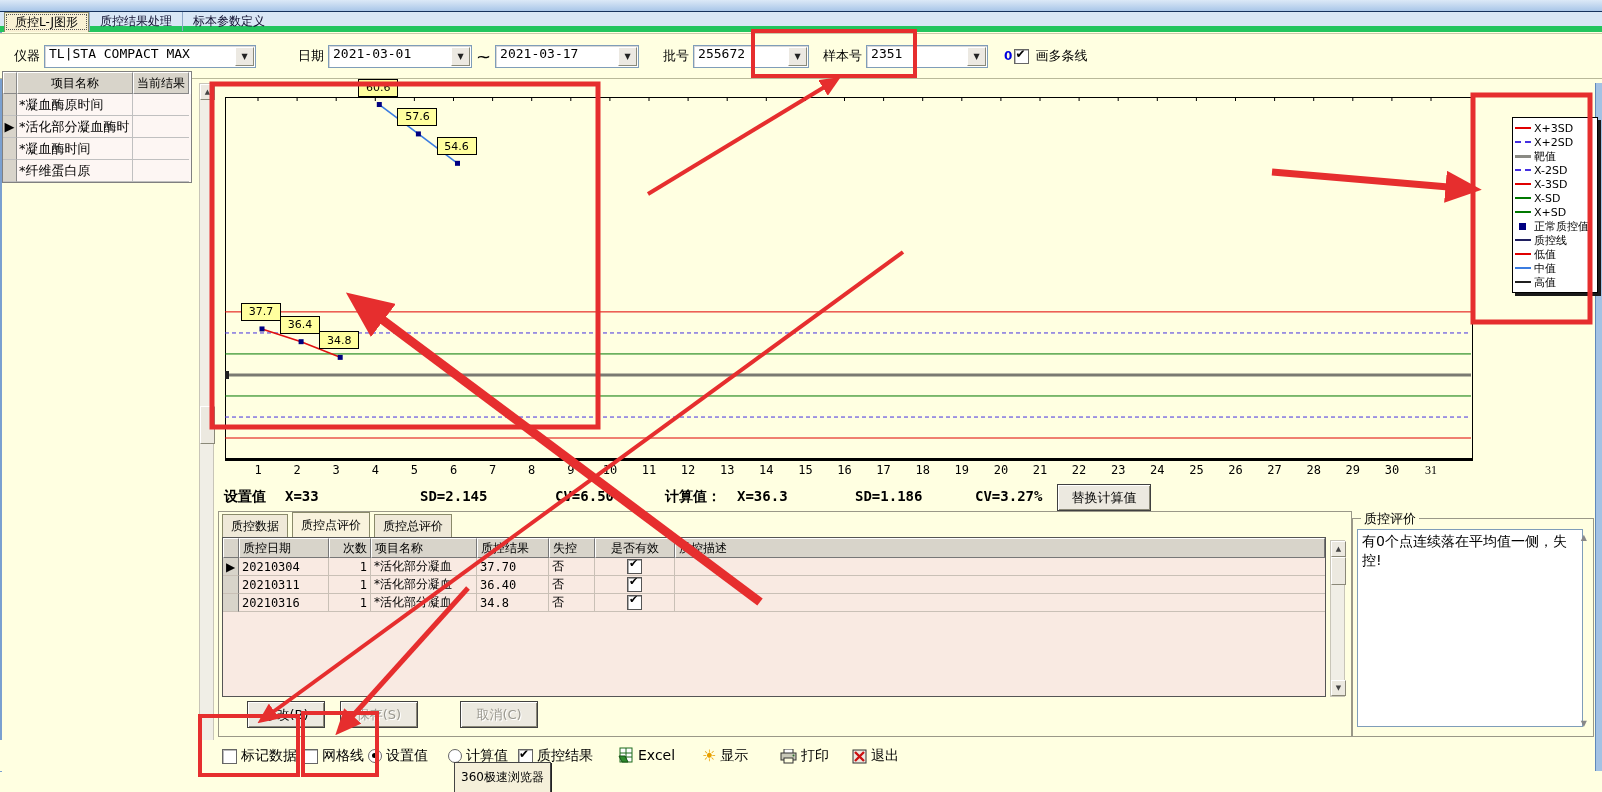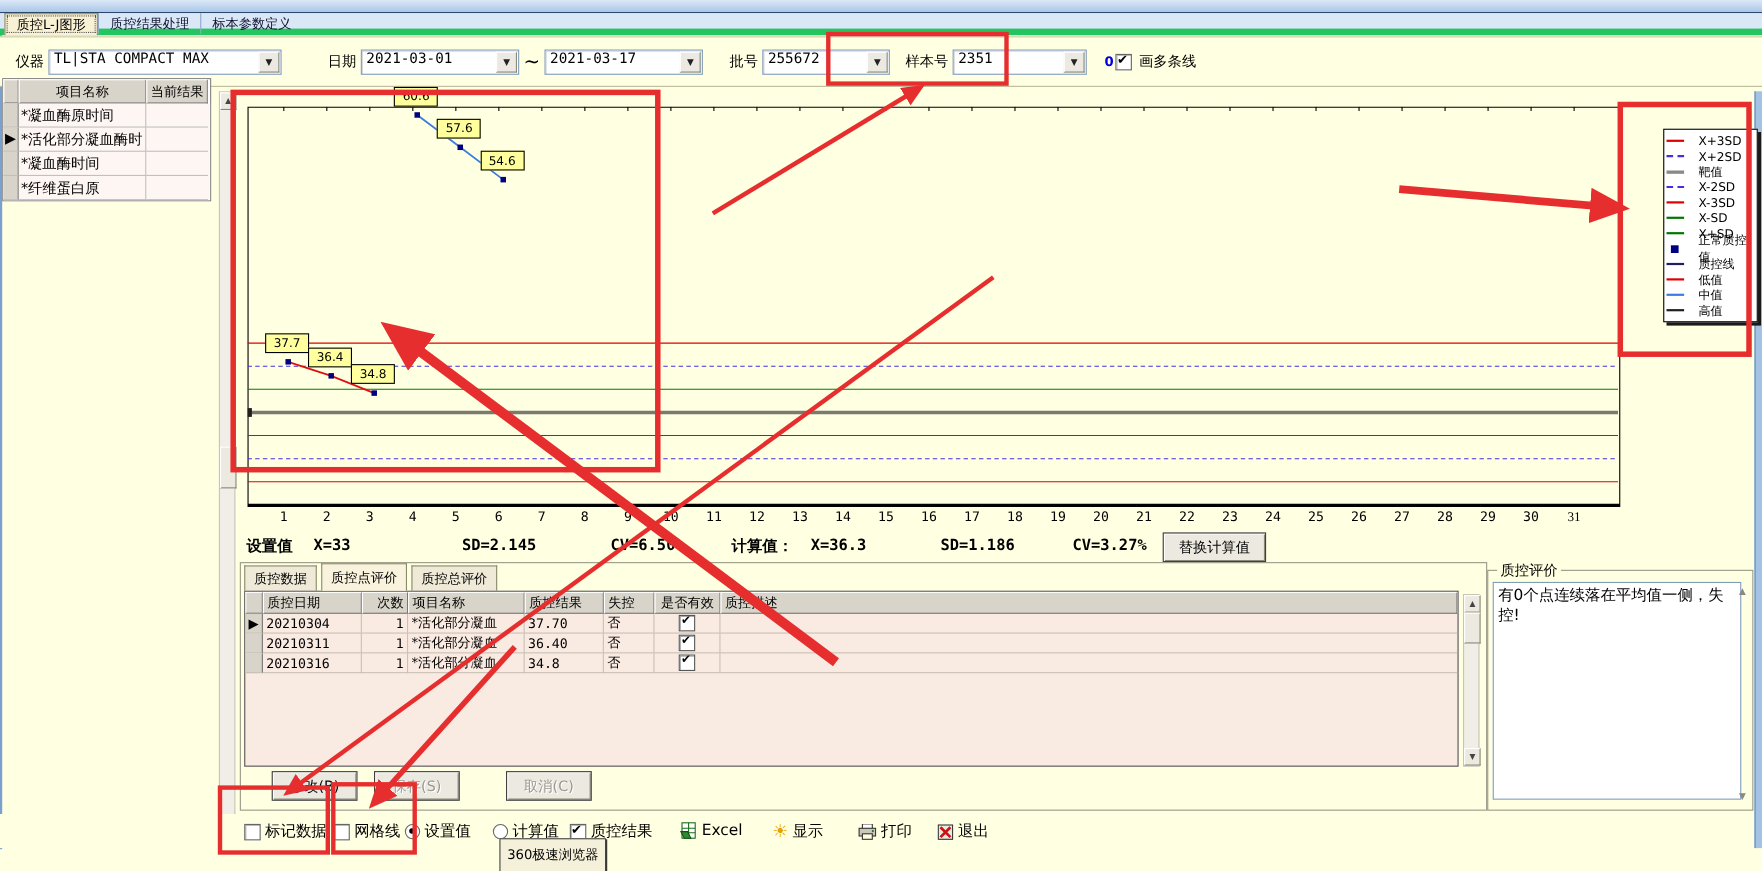--- a/index.html
+++ b/index.html
@@ -78,21 +78,21 @@
   .qc-cell{box-sizing:border-box;border-right:1px solid #c9c0b6;border-bottom:1px solid #c9c0b6;
            padding:0 3px;display:flex;align-items:center;overflow:hidden;white-space:nowrap;font-size:12px;}
   .qc-head{height:20px;}
   .qc-head .qc-cell{background:#d8d4ca;border:1px solid;border-color:#fff #777 #777 #fff;font-size:12px;}
   .q-ind{width:16px;flex:none;justify-content:center;background:#d8d4ca;border-right:1px solid #777;padding:0;}
   .q-date{width:90px;flex:none;}
   .q-cnt{width:42px;flex:none;justify-content:flex-end;}
   .q-name{width:106px;flex:none;}
   .q-res{width:72px;flex:none;}
   .q-out{width:46px;flex:none;}
-  .q-valid{width:60px;flex:none;justify-content:center;}
+  .q-valid{width:80px;flex:none;justify-content:center;}
   .q-desc{flex:1;border-right:none;}
   .qc-cb{width:13px;height:13px;background:#fff;border:1px solid #555;box-shadow:inset 1px 1px 0 #aaa;position:relative;}
   .qc-cb.checked::after{content:"✔";position:absolute;left:1px;top:-3px;font-size:11px;}
 
   
   .groupbox{position:absolute;left:1352px;top:518px;width:240px;height:217px;border:1px solid #9a9888;}
   .gb-title{position:absolute;left:8px;top:-9px;background:#FFFFE1;padding:0 3px;font-size:13px;}
   .gb-text{position:absolute;left:4px;top:10px;width:226px;height:198px;background:#fff;border:1px solid #7f9db9;
            box-sizing:border-box;padding:2px 14px 2px 4px;font-size:14px;line-height:19px;overflow:hidden;}
   .gb-arrow{position:absolute;right:6px;font-size:8px;color:#888;}
@@ -105,21 +105,21 @@
   .taskbar{position:absolute;left:0;top:772px;width:1602px;height:20px;
            background:linear-gradient(#c4d9f2,#8db4e6);border-top:2px solid #4a72aa;box-sizing:border-box;display:flex;}
   .tb-cell{height:100%;box-sizing:border-box;border-right:1px solid #36559a;box-shadow:inset 1px 1px 0 #dce9f8;
            display:flex;align-items:center;padding:0 4px;font-size:12px;color:#06103a;overflow:hidden;white-space:nowrap;}
   .tb-pop{position:absolute;left:454px;top:762px;width:95px;height:29px;background:#f5f0da;border:1px solid #444;
           box-shadow:1px 1px 0 #222;display:flex;align-items:center;justify-content:center;font-size:12px;z-index:4;}
 
   
   .legend{position:absolute;left:1512px;top:117px;width:80px;background:#fff;border:1px solid #000;
           box-shadow:3px 3px 0 #1a1a1a;padding:3px 2px;z-index:2;}
-  .lg-item{display:flex;align-items:center;height:14px;font-size:11px;gap:13px;}
+  .lg-item{display:flex;align-items:center;height:14px;font-size:11px;gap:3px;}
   .lg-line{width:16px;height:0;flex:none;}
   .lg-sq{width:7px;height:7px;flex:none;margin:0 5px 0 4px;}
 
   .edge-right{position:absolute;left:1595px;top:83px;width:7px;height:688px;background:#a3c2e4;border-left:1px solid #6089ba;}
   .edge-left{position:absolute;left:0;top:12px;width:2px;height:760px;background:#7aa0d0;}
 
   svg.overlay{position:absolute;left:0;top:0;z-index:9;pointer-events:none;}
   svg.chartsvg{position:absolute;left:225px;top:97px;z-index:1;}
 </style>
 </head>

